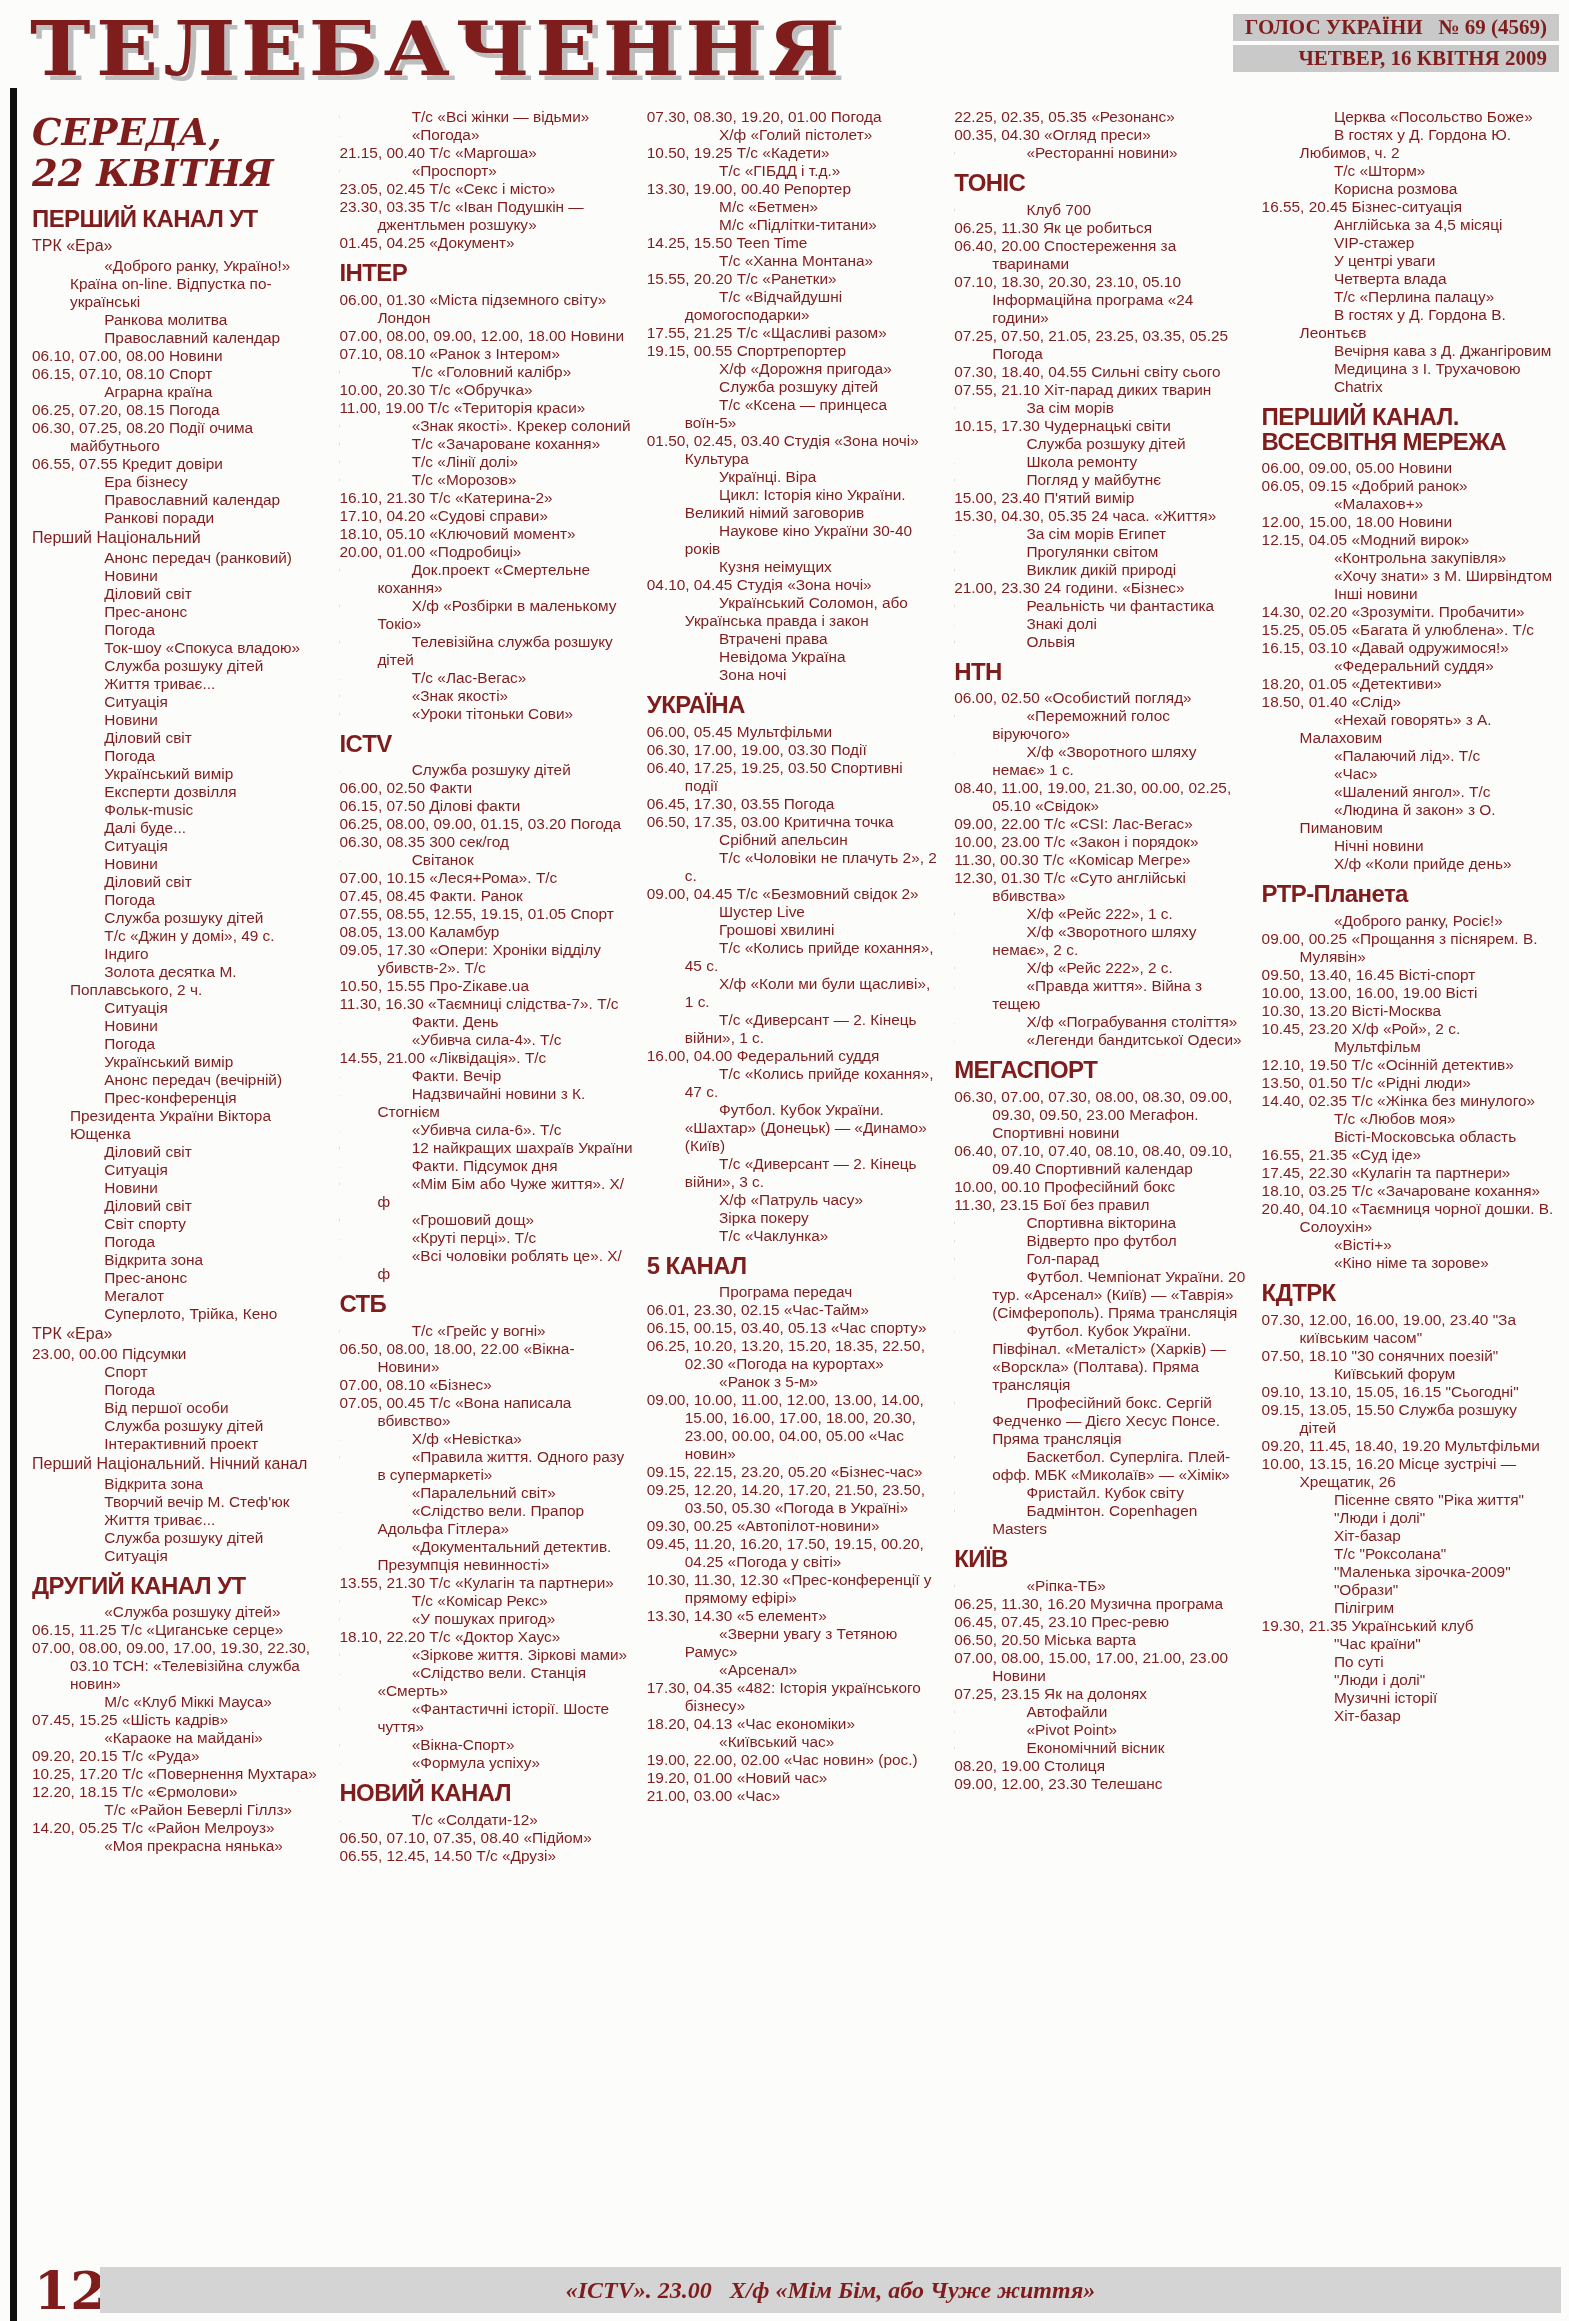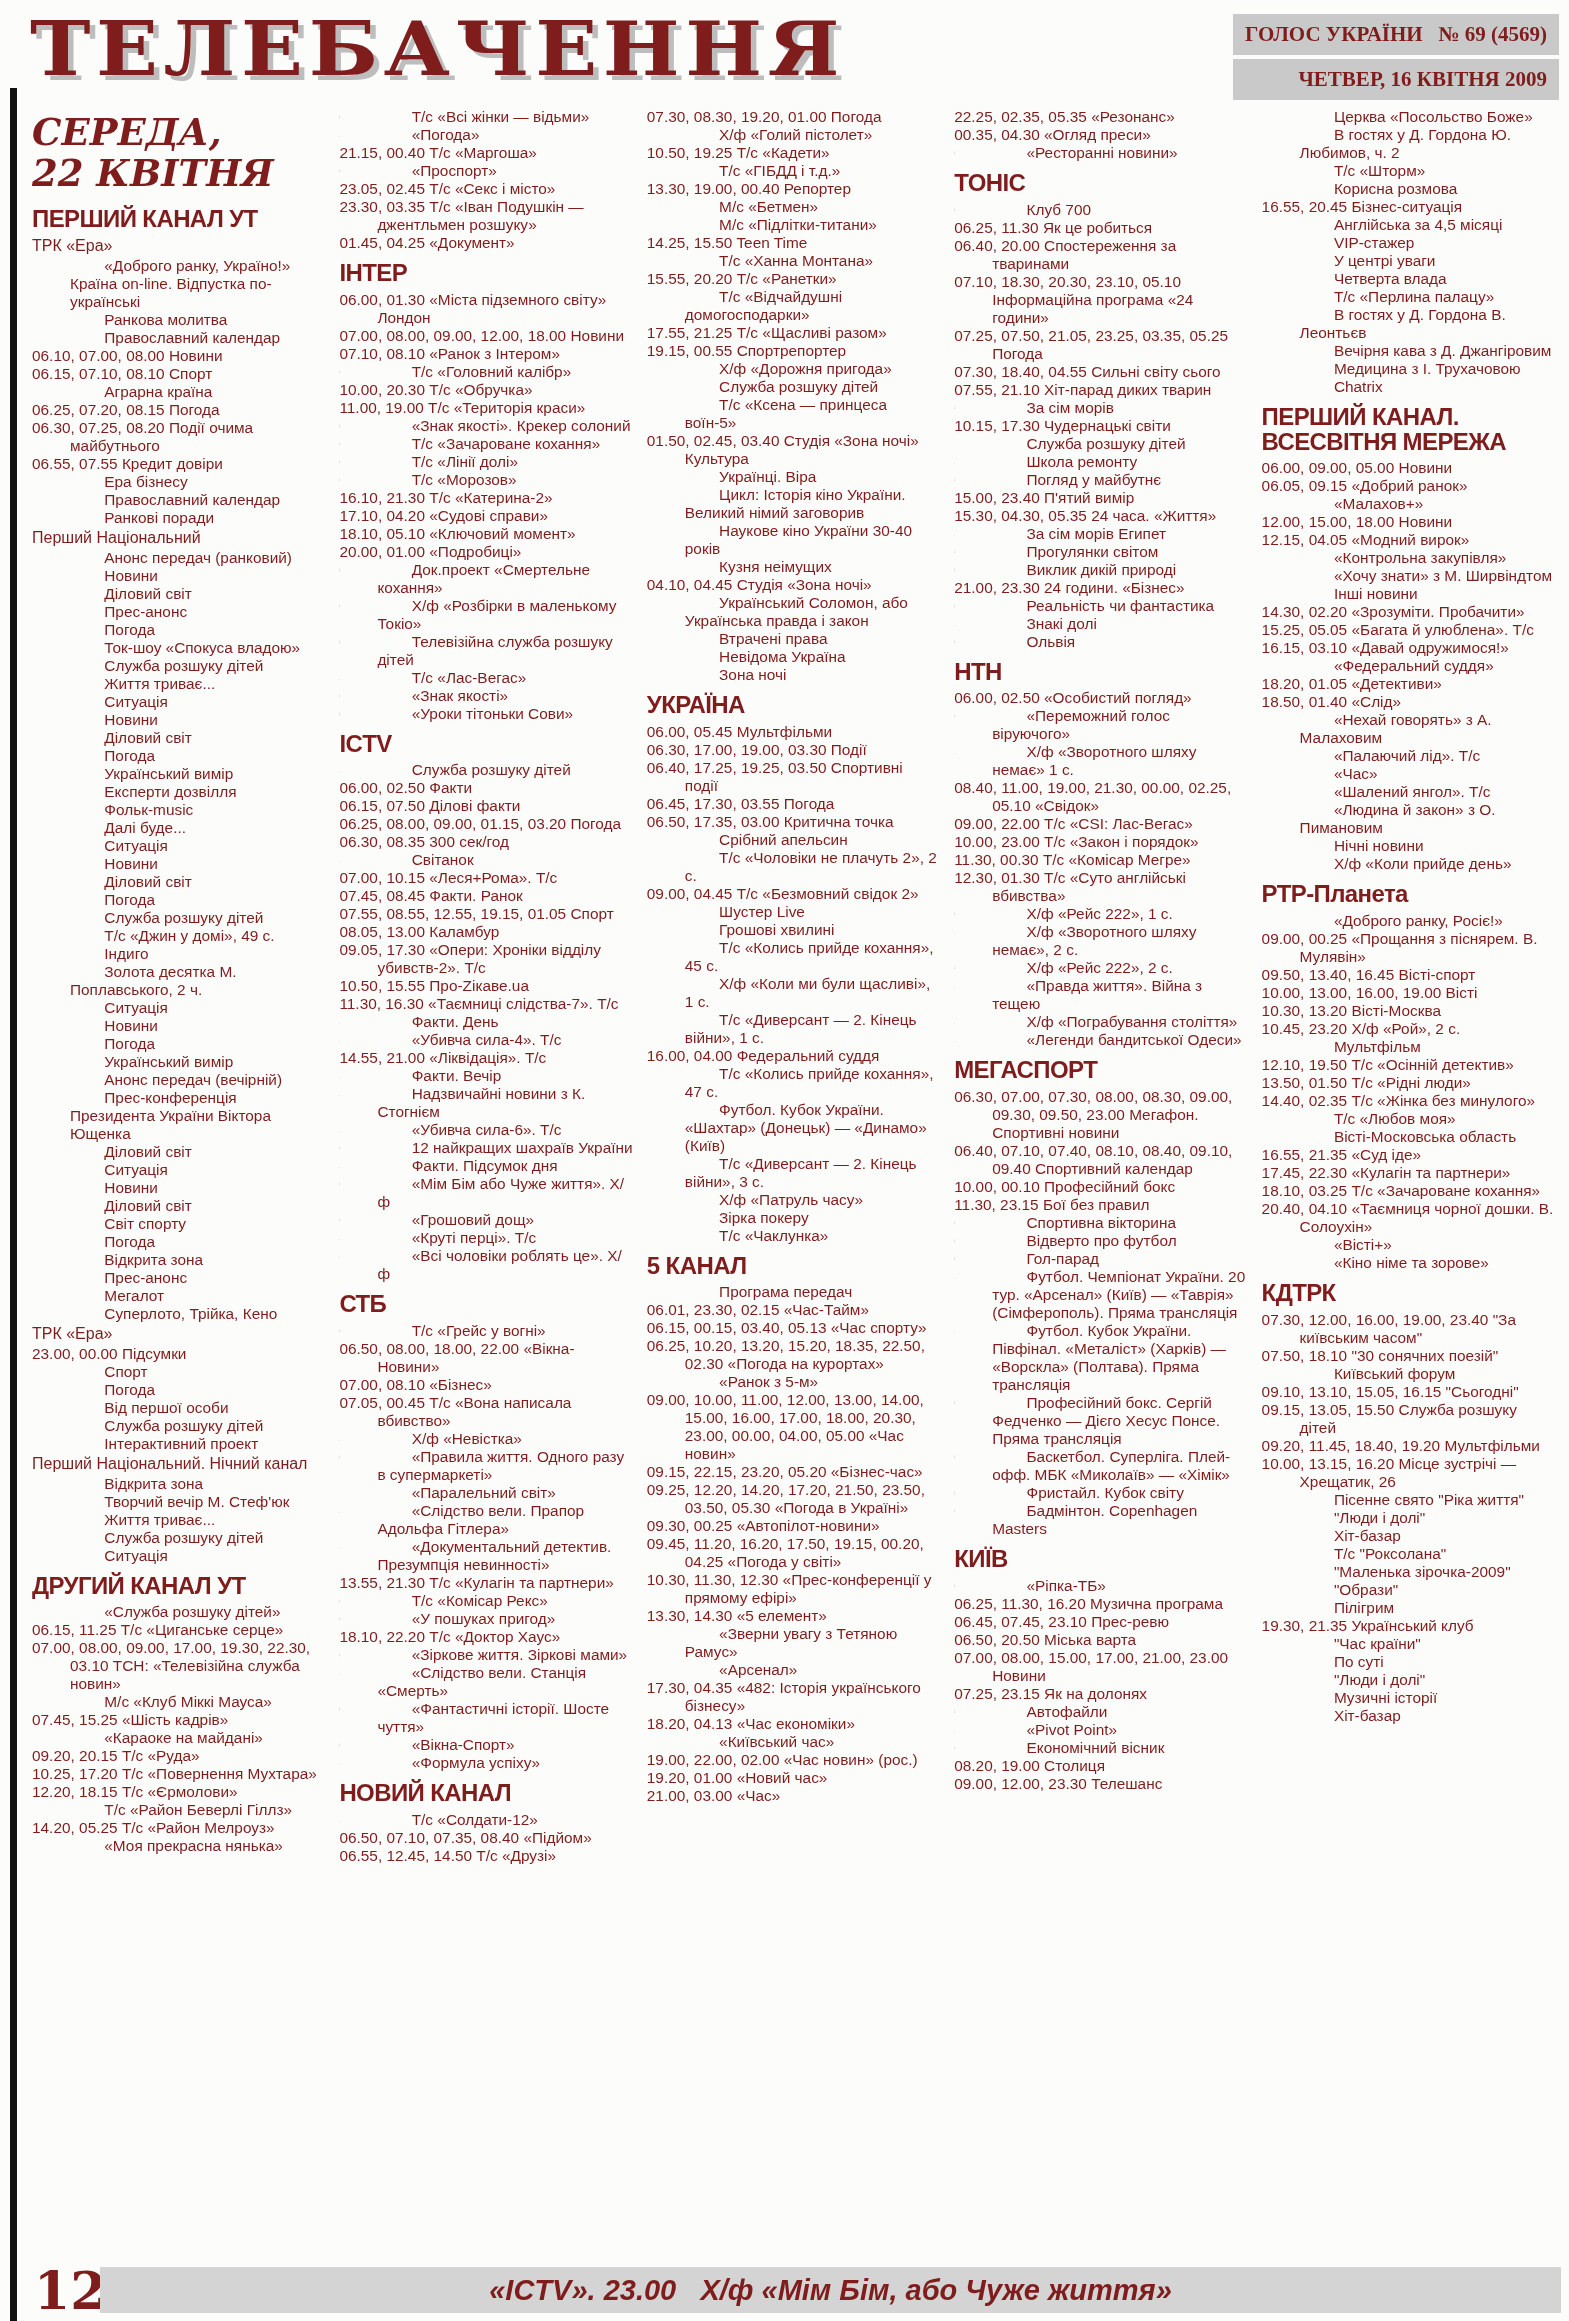--- a/index.html
+++ b/index.html
@@ -5,37 +5,37 @@
   html,body{margin:0;padding:0;background:#e9e9e9;}
   .page{position:relative;width:1569px;height:2321px;background:#fcfcfb;color:#7f1d1d;
         font-family:"Liberation Sans",sans-serif;overflow:hidden;margin:0 auto;}
   .leftbar{position:absolute;left:10px;top:88px;width:7px;height:2234px;background:#101010;}
   .hdr{display:flex;justify-content:space-between;align-items:flex-start;
        padding:14px 10px 0 30px;height:100px;box-sizing:border-box;}
   .title{font-family:"DejaVu Serif",serif;font-weight:bold;font-size:74px;line-height:0.95;
          letter-spacing:5px;transform:scaleX(1.1);transform-origin:left top;
          text-shadow:5px 5px 0 #bdbdbd;white-space:nowrap;}
   .mast{text-align:right;font-family:"Liberation Serif",serif;font-weight:bold;font-size:21px;}
-  .mast div{background:#c9c9c9;padding:8px 12px;margin-bottom:4px;white-space:pre;}
+  .mast div{background:#c9c9c9;padding:1px 12px;margin-bottom:4px;white-space:pre;}
   .cols{display:grid;grid-template-columns:repeat(5,1fr);gap:16px 14px;
         padding:8px 14px 0 32px;height:2149px;box-sizing:border-box;overflow:hidden;}
   .col{overflow:hidden;font-size:15.4px;line-height:18px;}
   .dayhead{font-family:"DejaVu Serif",serif;font-style:italic;font-weight:bold;
            font-size:37px;line-height:1.12;margin:4px 0 12px;}
   .chan{font-weight:bold;font-size:24px;line-height:1.03;letter-spacing:-0.6px;margin:9px 0 5px;}
   .sub{font-weight:normal;font-size:16px;line-height:18px;margin:2px 0;}
   .entry{margin:0;padding-left:38px;text-indent:-38px;}
   .t1{display:inline-block;width:68px;}
   .ftr{position:absolute;left:0;bottom:0;width:1569px;height:66px;}
   .pageno{position:absolute;left:34px;bottom:4px;font-family:"DejaVu Serif",serif;
           font-weight:bold;font-size:52px;line-height:1;}
   .band{position:absolute;left:100px;right:8px;bottom:8px;height:46px;background:#d4d4d4;
         display:flex;align-items:center;justify-content:center;}
-  .promo{font-family:Liberation Sans, sans-serif;font-weight:bold;font-style:italic;
-         font-size:29px;white-space:pre;}
+  .promo{font-family:Liberation Serif, serif;font-weight:bold;font-style:italic;
+         font-size:24px;white-space:pre;}
 </style>
 </head>
 <body>
 
 <div class="page">
   <div class="leftbar"></div>
 
   <div class="hdr">
     <div class="title">ТЕЛЕБАЧЕННЯ</div>
     <div class="mast">

